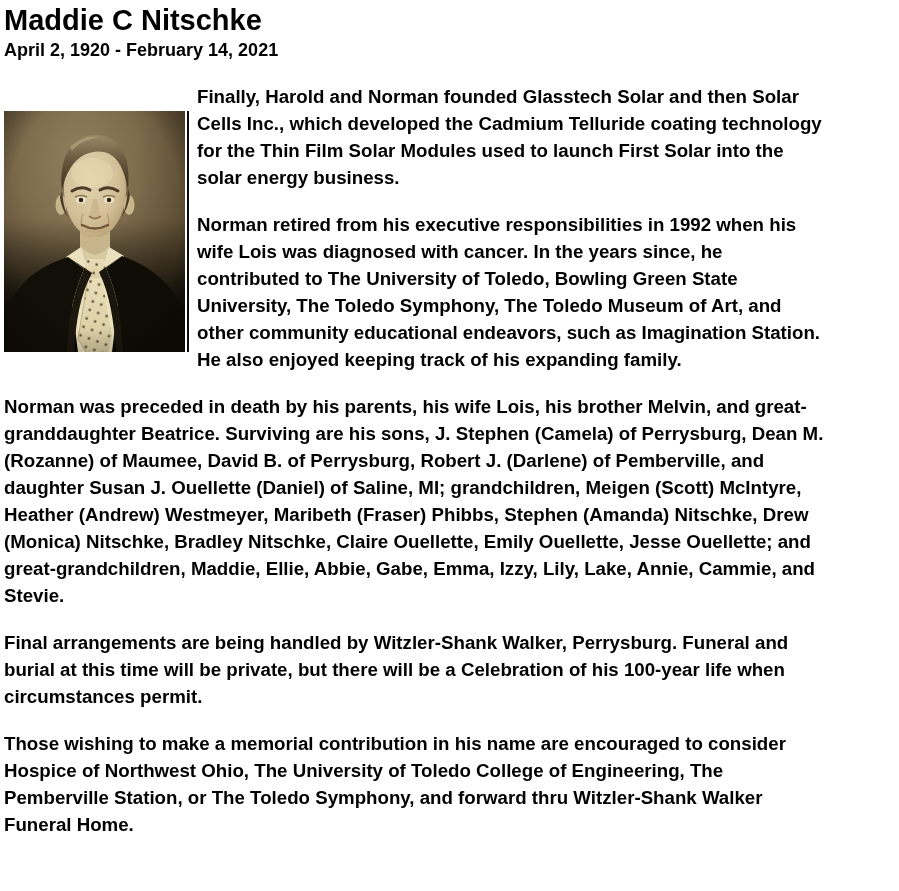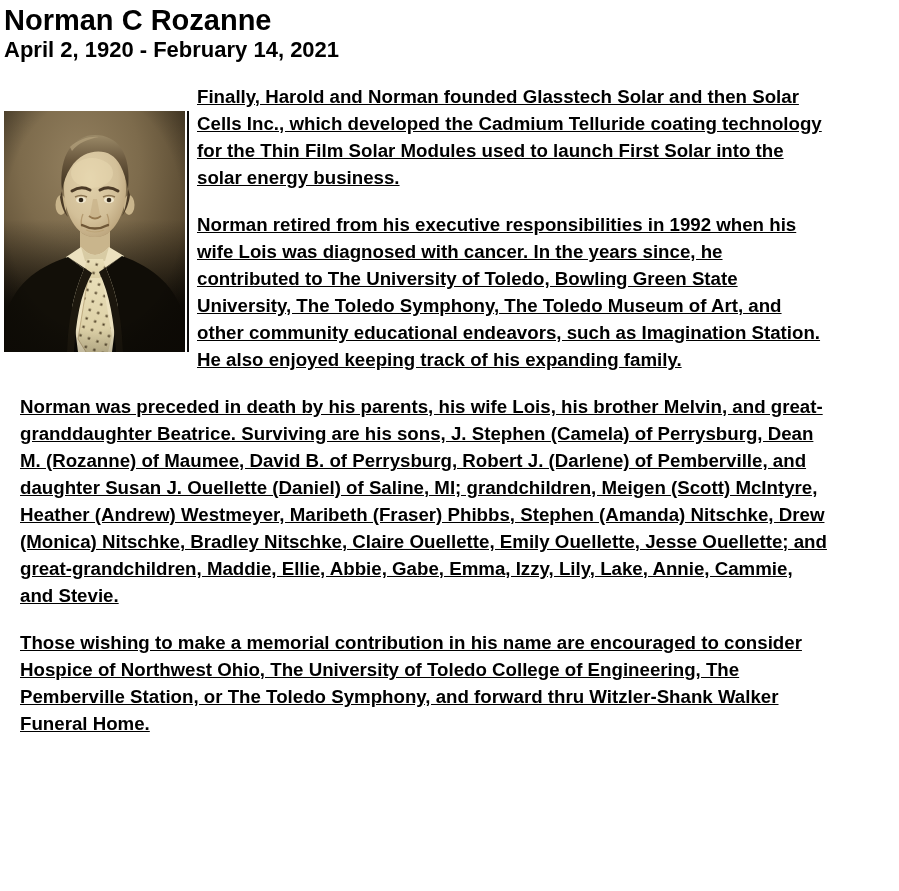--- a/index.html
+++ b/index.html
@@ -17,53 +17,52 @@
     font-weight: bold;
     overflow: hidden;
   }
   .page-title {
     font-size: 29px;
     line-height: 33px;
     margin: 0;
     font-weight: bold;
   }
   .life-dates {
-    font-size: 22px;
+    font-size: 18px;
     line-height: 26px;
     margin: 0;
     font-weight: bold;
   }
   .content {
     width: 825px;
     font-size: 18.7px;
     line-height: 27px;
   }
   .content p {
-    margin: 20px 0 0 16px;
-    text-decoration: underline;
+    margin: 20px 0 0 0;
   }
   .photo-frame {
     float: left;
     width: 181px;
     height: 241px;
     margin: 28px 8px 12px 0;
     padding-right: 2px;
     border-right: 2px solid #0b0b0b;
     background: #ffffff;
   }
   .photo-frame svg {
     display: block;
     width: 181px;
     height: 241px;
   }
 </style>
 </head>
 <body>
 
-<h1 class="page-title">Norman C Rozanne</h1>
+<h1 class="page-title">Maddie C Nitschke</h1>
 <div class="life-dates">April 2, 1920 - February 14, 2021</div>
 
 <div class="content">
 
   <div class="photo-frame" title="Sepia-toned portrait photograph of an older man in a dark suit, white shirt and light polka-dot tie">
 
     <svg viewBox="0 0 181 241" xmlns="http://www.w3.org/2000/svg" aria-hidden="true">
       <defs>
         <radialGradient id="bgGrad" cx="0.42" cy="0.22" r="0.95">
           <stop offset="0%" stop-color="#93805f"></stop>
@@ -150,15 +149,16 @@
       <path d="M64,146 L80,158 C68,186 64,212 63,241 L70,241 C72,210 76,184 88,162 Z" fill="#1d180e"></path>
       <path d="M118,145 L102,157 C114,185 118,212 119,241 L112,241 C110,210 106,184 95,161 Z" fill="#1b160d"></path>
 
       <rect x="0" y="0" width="181" height="241" fill="url(#vignette)"></rect>
     </svg>
   </div>
 
   <p>Finally, Harold and Norman founded Glasstech Solar and then Solar Cells Inc., which developed the Cadmium Telluride coating technology for the Thin Film Solar Modules used to launch First Solar into the solar energy business.</p>
   <p>Norman retired from his executive responsibilities in 1992 when his wife Lois was diagnosed with cancer. In the years since, he contributed to The University of Toledo, Bowling Green State University, The Toledo Symphony, The Toledo Museum of Art, and other community educational endeavors, such as Imagination Station. He also enjoyed keeping track of his expanding family.</p>
   <p>Norman was preceded in death by his parents, his wife Lois, his brother Melvin, and great-granddaughter Beatrice. Surviving are his sons, J. Stephen (Camela) of Perrysburg, Dean M. (Rozanne) of Maumee, David B. of Perrysburg, Robert J. (Darlene) of Pemberville, and daughter Susan J. Ouellette (Daniel) of Saline, MI; grandchildren, Meigen (Scott) McIntyre, Heather (Andrew) Westmeyer, Maribeth (Fraser) Phibbs, Stephen (Amanda) Nitschke, Drew (Monica) Nitschke, Bradley Nitschke, Claire Ouellette, Emily Ouellette, Jesse Ouellette; and great-grandchildren, Maddie, Ellie, Abbie, Gabe, Emma, Izzy, Lily, Lake, Annie, Cammie, and Stevie.</p>
+  <p>Final arrangements are being handled by Witzler-Shank Walker, Perrysburg. Funeral and burial at this time will be private, but there will be a Celebration of his 100-year life when circumstances permit.</p>
   <p>Those wishing to make a memorial contribution in his name are encouraged to consider Hospice of Northwest Ohio, The University of Toledo College of Engineering, The Pemberville Station, or The Toledo Symphony, and forward thru Witzler-Shank Walker Funeral Home.</p>
 
 </div>
 
 </body></html>

